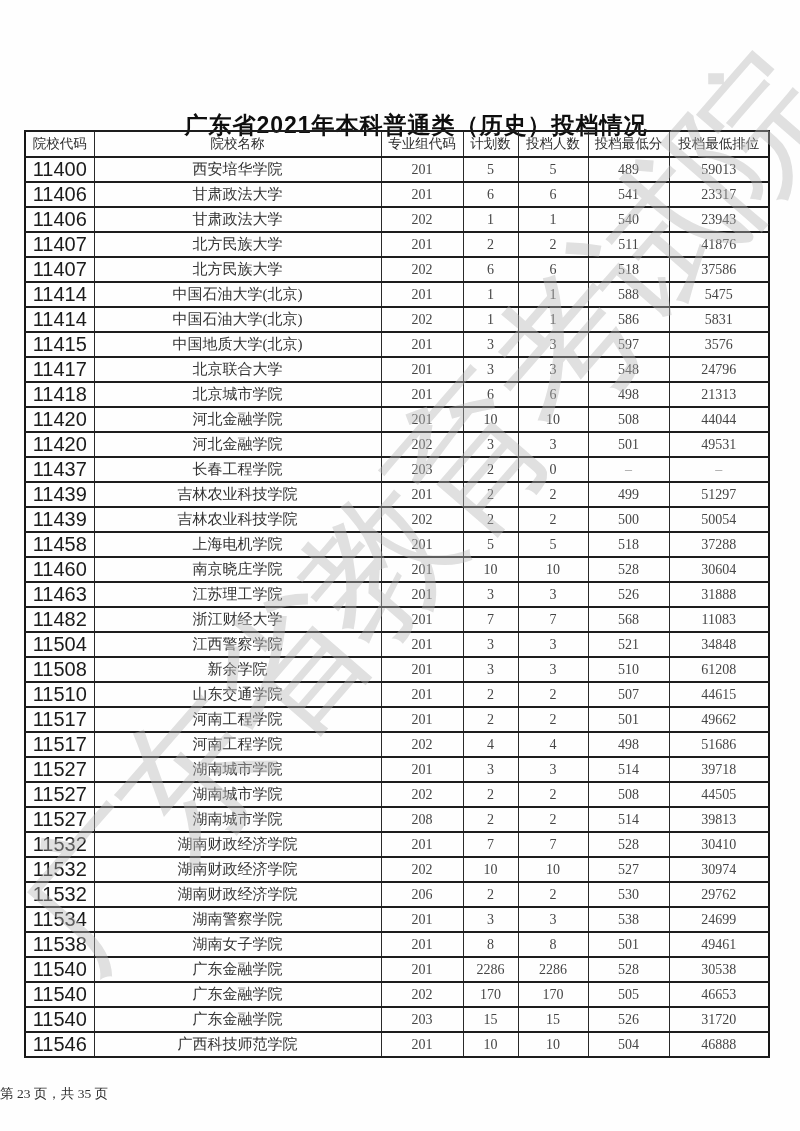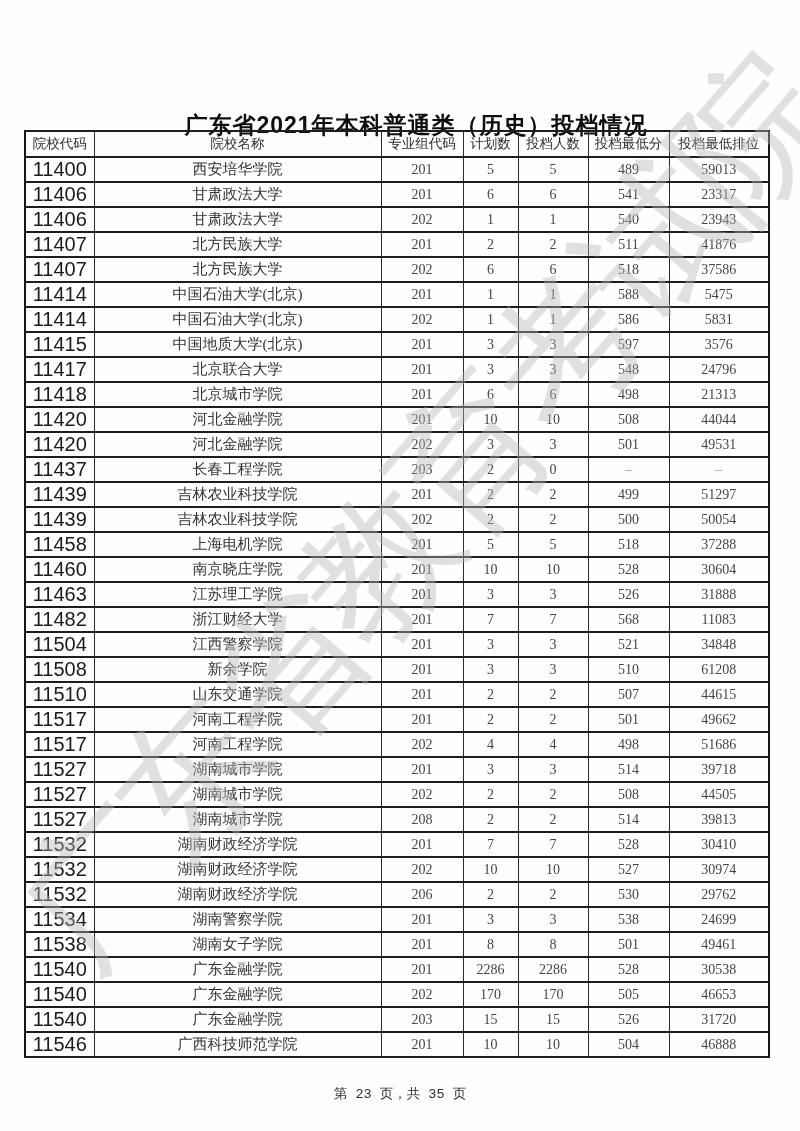--- a/index.html
+++ b/index.html
@@ -96,24 +96,24 @@
     font-family: "Liberation Serif", serif;
   }
   td.dash {
     color: #9a9a9a;
   }
   .footer {
     position: absolute;
     top: 1085px;
     left: 0;
     width: 100%;
-    text-align: center;
+    text-align: left;
     font-size: 13.5px;
     color: #2e2e2e;
-    font-family: Liberation Mono, monospace;
+    font-family: Liberation Serif, serif;
     z-index: 1;
   }
 </style>
 </head>
 <body>
 
 <div class="page">
 
   <div class="watermark">广东省教育考试院</div>
 

